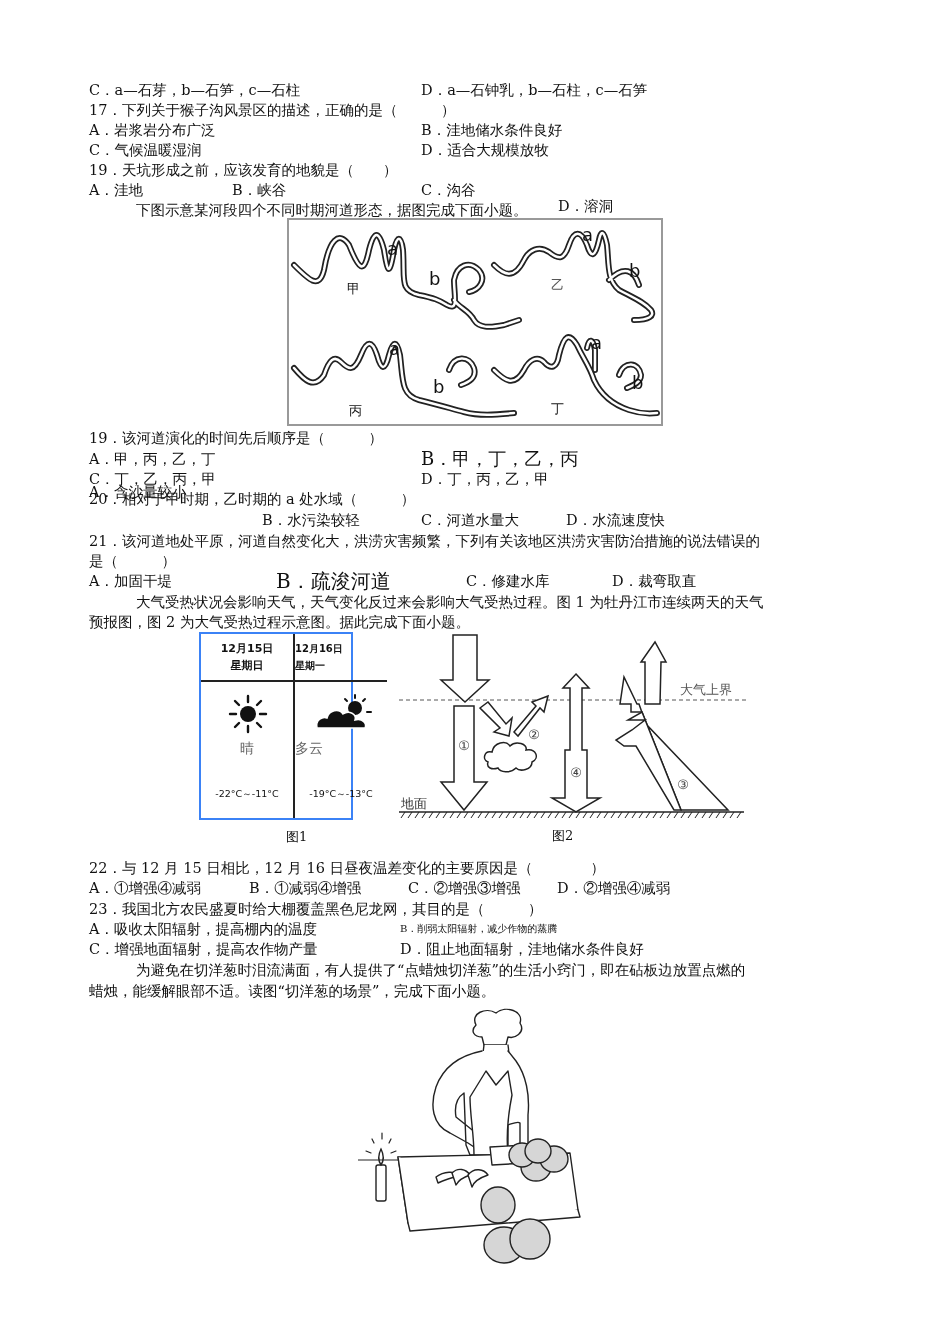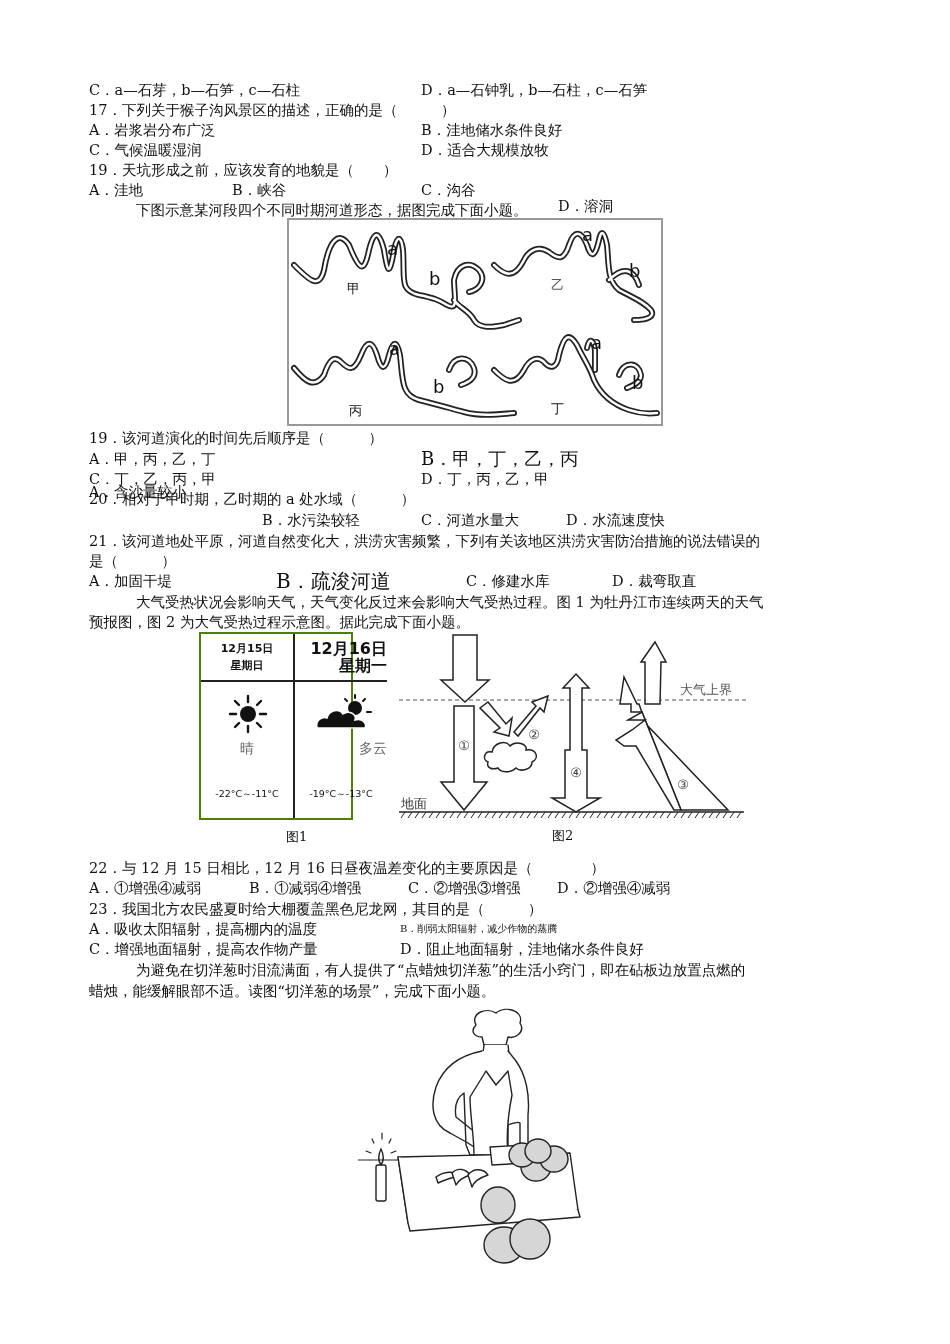--- a/index.html
+++ b/index.html
@@ -79,26 +79,26 @@
 <div class="line" style="top:531px">21．该河道地处平原，河道自然变化大，洪涝灾害频繁，下列有关该地区洪涝灾害防治措施的说法错误的</div>
 <div class="line" style="top:551px">是（　　　）</div>
 <div class="line" style="top:571px">A．加固干堤</div>
 <div class="col2" style="left:276px; top:571px; font-size:20px; line-height:20px">B．疏浚河道</div>
 <div class="col2" style="left:466px; top:571px; font-size:14.5px; line-height:20px">C．修建水库</div>
 <div class="col2" style="left:612px; top:571px; font-size:14.5px; line-height:20px">D．裁弯取直</div>
 
 <div class="line" style="top:592px; left:136px">大气受热状况会影响天气，天气变化反过来会影响大气受热过程。图 1 为牡丹江市连续两天的天气</div>
 <div class="line" style="top:612px">预报图，图 2 为大气受热过程示意图。据此完成下面小题。</div>
 
-<div class="figbox" style="left:199px; top:632px; width:154px; height:188px; border:2px solid #4d7c0f; box-sizing:border-box; font-family:'DejaVu Sans',sans-serif;">
+<div class="figbox" style="left:199px; top:632px; width:154px; height:188px; border:2px solid #3b82f6; box-sizing:border-box; font-family:'DejaVu Sans',sans-serif;">
   <div style="position:absolute; left:0; top:0; width:94px; height:48px; border-right:2px solid #222; border-bottom:2px solid #222; box-sizing:border-box; text-align:center; font-size:11px; font-weight:bold; padding-top:6px; line-height:17px">
     <div>12月15日</div>
     <div>星期日</div>
   </div>
-  <div style="position:absolute; left:94px; top:0; width:92px; height:48px; border-bottom:2px solid #222; box-sizing:border-box; text-align:right; font-size:16px; font-weight:bold; padding-top:6px; line-height:17px">
+  <div style="position:absolute; left:94px; top:0; width:92px; height:48px; border-bottom:2px solid #222; box-sizing:border-box; text-align:left; font-size:10px; font-weight:bold; padding-top:6px; line-height:17px">
     <div>12月16日</div>
     <div>星期一</div>
   </div>
   <div style="position:absolute; left:92px; top:48px; width:2px; height:136px; background:#222"></div>
 
   <div style="position:absolute; left:27px; top:60px">
     <svg width="40" height="40" viewBox="0 0 40 40">
       <circle cx="20" cy="20" r="8" fill="#111"></circle>
       <g stroke="#111" stroke-width="2.4" stroke-linecap="round">
         <line x1="20" y1="2" x2="20" y2="8"></line>
@@ -119,21 +119,21 @@
       <g stroke="#111" stroke-width="2" stroke-linecap="round">
         <line x1="42" y1="1" x2="42" y2="4"></line>
           <line x1="32" y1="5" x2="34" y2="7"></line>
         <line x1="52" y1="5" x2="50" y2="7"></line>
           <line x1="54" y1="18" x2="58" y2="18"></line>
       </g>
       <path d="M4 34 C2 26 10 22 14 24 C16 16 26 14 30 20 C36 16 44 20 42 26 C50 24 54 30 52 34 Z" fill="#111" stroke="#fff" stroke-width="1.5"></path>
     </svg>
   </div>
   <div style="position:absolute; left:0; top:106px; width:92px; text-align:center; font-size:14px; color:#666; font-family:'DejaVu Serif',serif">晴</div>
-  <div style="position:absolute; left:94px; top:106px; width:92px; text-align:right; font-size:14px; color:#666; font-family:Liberation Mono, monospace">多云</div>
+  <div style="position:absolute; left:94px; top:106px; width:92px; text-align:left; font-size:14px; color:#666; font-family:Liberation Mono, monospace">多云</div>
   <div style="position:absolute; left:0; top:154px; width:92px; text-align:center; font-size:9.5px">-22°C～-11°C</div>
   <div style="position:absolute; left:94px; top:154px; width:92px; text-align:center; font-size:9.5px">-19°C～-13°C</div>
 </div>
 <div class="figbox cap" style="left:286px; top:828px">图1</div>
 
 <div class="figbox" style="left:396px; top:632px; width:354px; height:192px;">
   <svg width="354" height="192" viewBox="0 0 354 192">
 
     <line x1="3" y1="68" x2="352" y2="68" stroke="#555" stroke-width="1" stroke-dasharray="4,3"></line>
 

